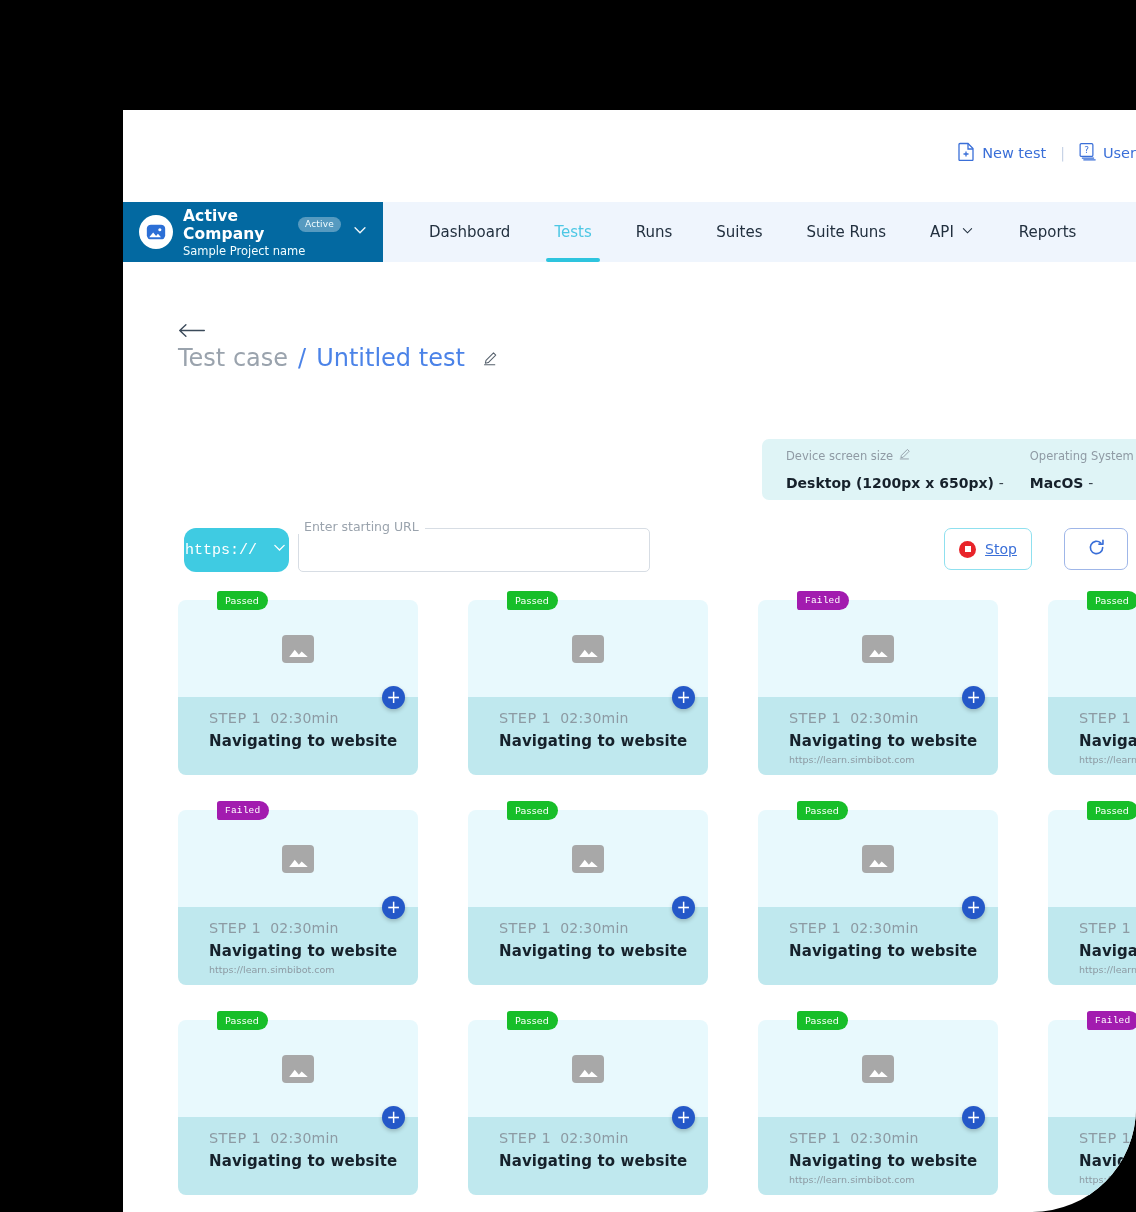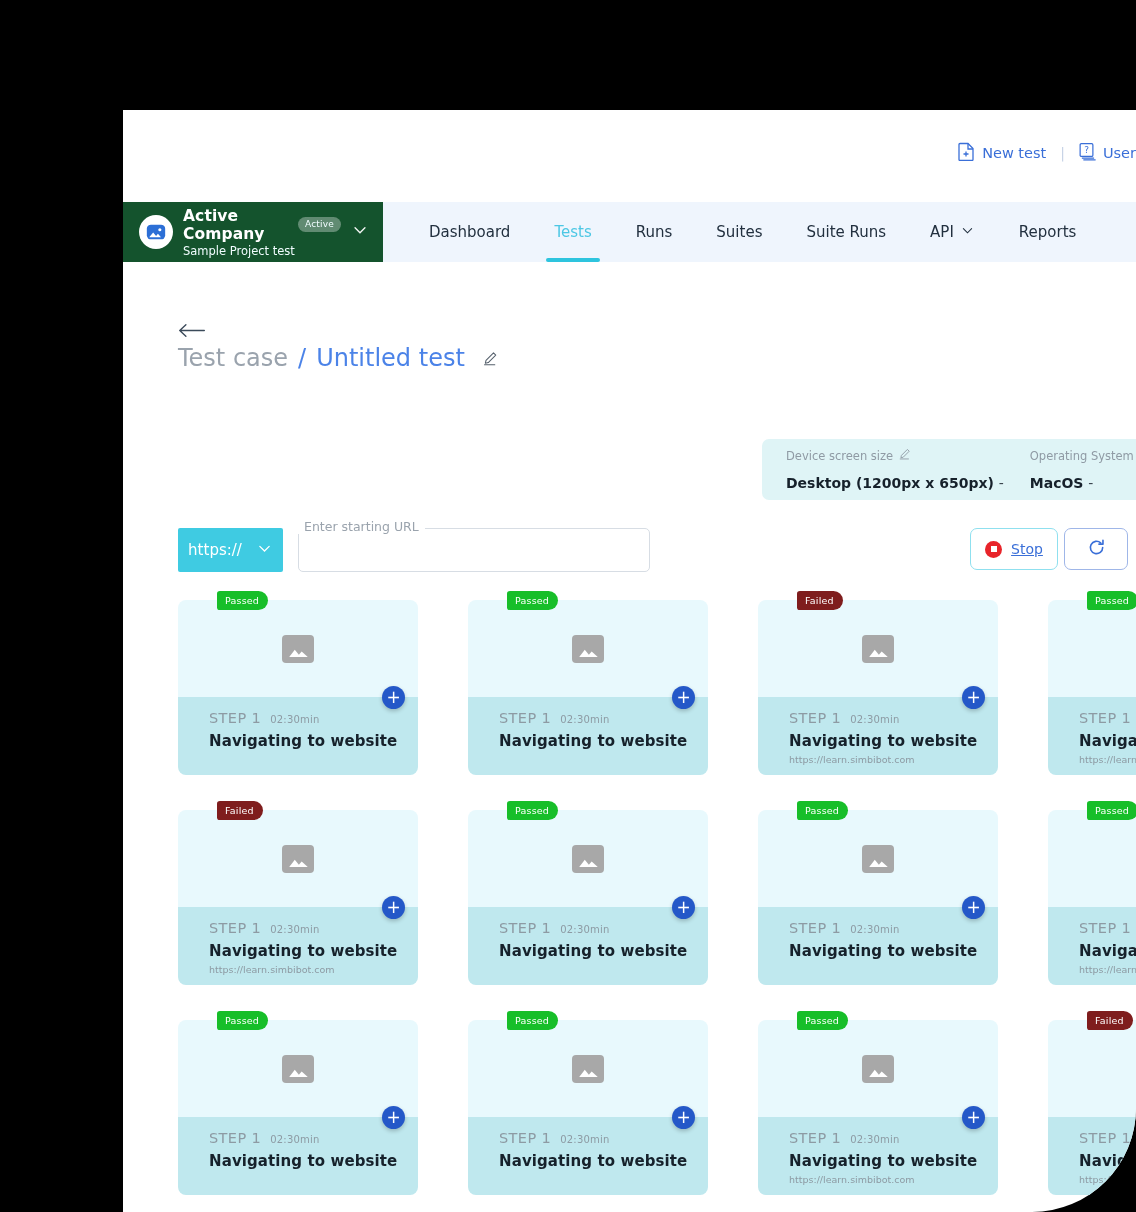--- a/index.html
+++ b/index.html
@@ -49,21 +49,21 @@
   }
   .topbar-sep { color: #c7d3e6; font-size: 14px; }
 
   
   #navbar {
     position: relative; height: 60px;
     background: #eff5fd;
     display: flex; align-items: stretch;
   }
   #company-chip {
-    width: 260px; background: #14532d;
+    width: 260px; background: #0369a1;
     display: flex; align-items: center; padding: 0 14px 0 16px;
     color: #ffffff; gap: 10px; position: relative;
   }
   #company-avatar {
     width: 34px; height: 34px; border-radius: 50%;
     background: #ffffff; flex: 0 0 34px;
     display: flex; align-items: center; justify-content: center;
   }
   #company-text { flex: 1 1 auto; min-width: 0; }
   #company-title-row { display: flex; align-items: center; gap: 7px; }
@@ -125,25 +125,26 @@
     font-size: 14px; color: #16212b; font-weight: 700; margin-top: 12px;
   }
   .device-value .dash { font-weight: 400; color: #3a454f; }
 
   
   #url-row {
     position: absolute; left: 55px; top: 266px;
     width: 950px; height: 48px;
   }
   #scheme-select {
-    position: absolute; left: 0; top: 0;
-    width: 105px; height: 44px; border-radius: 2px;
+    position: absolute; left: 6px; top: 0;
+    width: 105px; height: 44px; border-radius: 12px;
     background: #3fcbe2; color: #ffffff;
     display: flex; align-items: center; justify-content: center; gap: 14px;
     font-size: 15px;
+    font-family: Liberation Mono, monospace;
   }
   #url-field {
     position: absolute; left: 120px; top: 0;
     width: 352px; height: 44px;
     border: 1px solid #d7dde4; border-radius: 5px;
     background: #ffffff;
   }
   #url-legend {
     position: absolute; left: 120px; top: -9px;
     background: #ffffff; padding: 0 6px;
@@ -151,21 +152,21 @@
   }
   #url-input {
     position: absolute; left: 134px; top: 9px;
     width: 320px; height: 28px; border: none; outline: none;
     font-size: 14px; color: #22303f; background: transparent;
     font-family: inherit;
   }
 
   #run-actions {
     position: absolute; right: 0px; top: 0px;
-    display: flex; align-items: center; gap: 6px;
+    display: flex; align-items: center; gap: 32px;
   }
   #stop-button {
     width: 88px; height: 42px; border-radius: 7px;
     border: 1px solid #8fe0ef; background: #ffffff;
     display: flex; align-items: center; justify-content: center; gap: 9px;
     color: #3a6fd8; font-size: 14px;
   }
   #stop-label { text-decoration: underline; }
   #stop-dot {
     width: 17px; height: 17px; border-radius: 50%;
@@ -205,38 +206,38 @@
   }
   .card-bottom {
     height: 78px; background: #bfe8ee;
     border-bottom-left-radius: 8px; border-bottom-right-radius: 8px;
     padding: 13px 0 0 31px;
   }
   .card-step-row { display: flex; align-items: baseline; gap: 9px; }
   .card-step {
     font-size: 14.5px; color: #8d9aa3; letter-spacing: .4px;
   }
-  .card-time { font-size: 10px; color: #8d9aa3; letter-spacing: .2px; }
+  .card-time { font-size: 14px; color: #8d9aa3; letter-spacing: .2px; }
   .card-title {
     font-size: 15px; font-weight: 700; color: #16212b; margin-top: 6px;
     letter-spacing: .1px;
   }
   .card-url { font-size: 9.5px; color: #8d9aa3; margin-top: 4px; }
 
   .status-badge {
     position: absolute; left: 0px; top: -9px;
     height: 19px; padding: 0 9px 0 8px;
     border-radius: 3px 10px 10px 3px;
     display: flex; align-items: center;
     font-size: 9.5px; color: #ffffff; letter-spacing: .2px;
     z-index: 3;
     margin-left: 39px;
   }
   .status-passed { background: #17be29; }
-  .status-failed { background: #7f1d1d; }
+  .status-failed { background: #a21caf; font-family: Liberation Mono, monospace; }
 
   .add-btn {
     position: absolute; right: 13px; top: 86px;
     width: 23px; height: 23px; border-radius: 50%;
     background: #2458c8; color: #ffffff;
     display: flex; align-items: center; justify-content: center;
     font-size: 17px; line-height: 1; z-index: 4;
     box-shadow: 0 2px 4px rgba(0,0,0,.22);
     font-family: "DejaVu Sans", sans-serif;
   }
@@ -284,21 +285,21 @@
           <rect x="2" y="4" width="20" height="16" rx="4.5" fill="#2c6fd6"></rect>
           <circle cx="16.2" cy="9.6" r="1.7" fill="#fff"></circle>
           <path d="M4.6 17.6l4.3-5.1 3.2 3.8 2-2.3 3.4 3.6z" fill="#fff"></path>
         </svg>
       </span>
       <span id="company-text">
         <span id="company-title-row">
           <span id="company-name">Active Company</span>
           <span id="company-badge">Active</span>
         </span>
-        <span id="company-project" style="display:block">Sample Project test</span>
+        <span id="company-project" style="display:block">Sample Project name</span>
       </span>
       <span id="company-caret">
         <svg width="18" height="18" viewBox="0 0 20 20" fill="none">
           <path d="M4.5 7.5l5.5 5.5 5.5-5.5" stroke="#ffffff" stroke-width="1.5" stroke-linecap="round"></path>
         </svg>
       </span>
     </div>
 
     <div id="navlinks">
       <a class="navlink">

